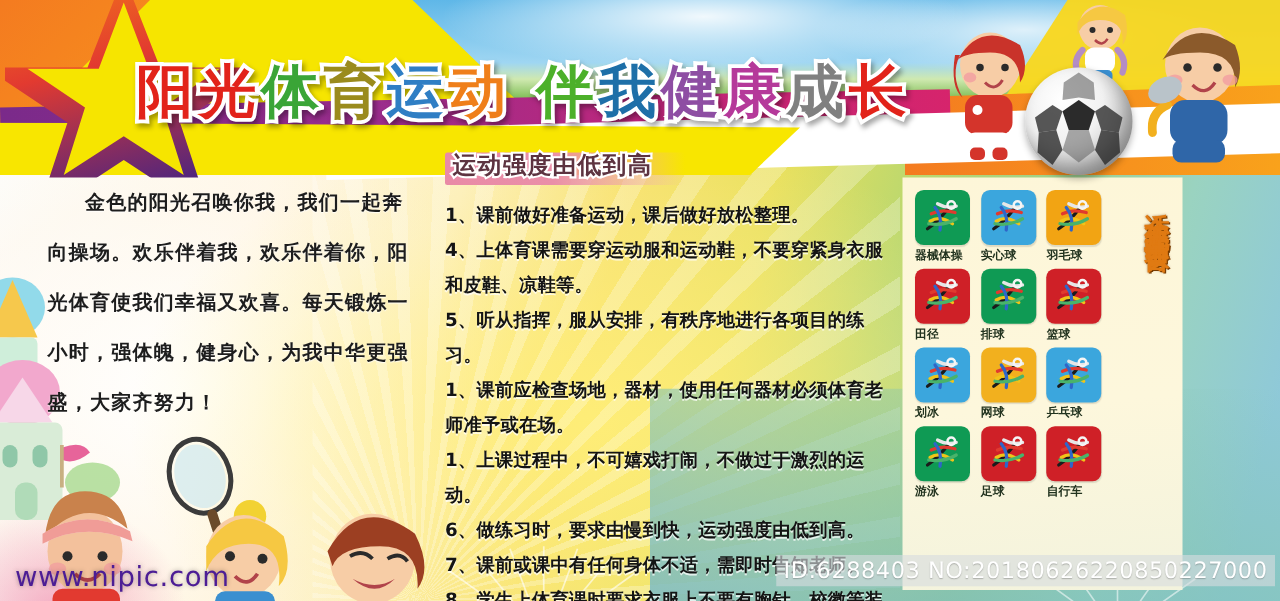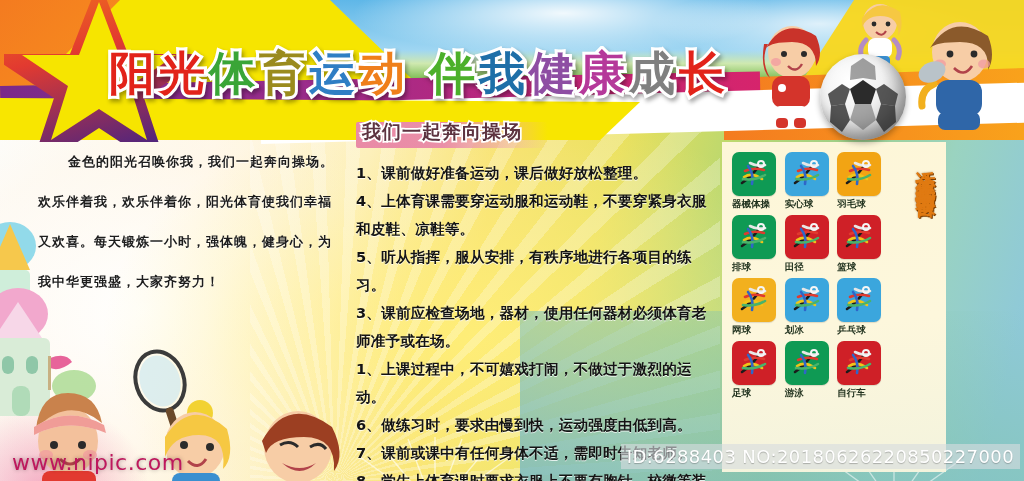--- a/index.html
+++ b/index.html
@@ -96,21 +96,21 @@
     filter:drop-shadow(2px 3px 2px rgba(0,0,0,.35));
     padding:0 1px;
   }
   .title .gap { width:18px; display:inline-block; }
 
   
   .poem {
     position:absolute; left:38px; top:142px; width:300px;
     z-index:14;
     font-family:"DejaVu Sans","Liberation Sans",sans-serif;
-    font-size:13px; font-weight:bold; color:#1d1d1d;
+    font-size:16px; font-weight:bold; color:#1d1d1d;
     line-height:40px; letter-spacing:1px; text-indent:30px;
     text-shadow:0 1px 1px rgba(255,255,255,.9);
   }
 
   
   .center { position:absolute; left:356px; top:122px; width:362px; z-index:14; }
   .center-head {
     position:relative; width:192px; height:26px;
     background:linear-gradient(90deg,#e98aa6 0%, #ea8fa8 45%, rgba(238,170,180,.35) 85%, rgba(255,255,255,0) 100%);
     border-radius:2px;
@@ -184,21 +184,21 @@
   
   .wm-left {
     position:absolute; left:12px; bottom:6px; z-index:40;
     display:flex; align-items:center; gap:8px;
   }
   .wm-left .cn {
     font-size:22px; font-weight:bold; color:#ffffff; letter-spacing:1px;
     text-shadow:0 0 4px rgba(0,0,0,.35);
   }
   .wm-left .url {
-    font-size:22px; color:#be185d; letter-spacing:.5px;
+    font-size:22px; color:#4c1d95; letter-spacing:.5px;
     text-shadow:0 0 4px rgba(0,0,0,.35);
   }
   .wm-right {
     position:absolute; right:4px; bottom:12px; z-index:40;
     background:rgba(215,220,222,.62); color:#ffffff;
     font-size:18px; letter-spacing:.4px; padding:2px 6px;
     text-shadow:0 1px 1px rgba(0,0,0,.25);
     white-space:nowrap;
   }
 </style>
@@ -390,27 +390,27 @@
       <polygon points="8,40 22,30 30,35 25,50 11,52" fill="#3a3a3a" opacity=".85"></polygon>
       <polygon points="78,40 64,30 56,35 61,50 75,52" fill="#3a3a3a" opacity=".85"></polygon>
       <polygon points="35,50 51,50 56,66 43,76 30,66" fill="#555" opacity=".5"></polygon>
       <polygon points="11,52 25,50 30,66 22,78 10,68" fill="#2b2b2b" opacity=".8"></polygon>
       <polygon points="75,52 61,50 56,66 64,78 76,68" fill="#2b2b2b" opacity=".8"></polygon>
     </svg>
   </div>
 
   <div class="center">
     <div class="center-head">
-      <span>我们一起奔向操场</span>
+      <span>运动强度由低到高</span>
     </div>
     <div class="rules" id="rules-list">
         <div class="rule">1、课前做好准备运动，课后做好放松整理。</div>
         <div class="rule">4、上体育课需要穿运动服和运动鞋，不要穿紧身衣服和皮鞋、凉鞋等。</div>
         <div class="rule">5、听从指挥，服从安排，有秩序地进行各项目的练习。</div>
-        <div class="rule">3、课前应检查场地，器材，使用任何器材必须体育老师准予或在场。</div>
+        <div class="rule">1、课前应检查场地，器材，使用任何器材必须体育老师准予或在场。</div>
         <div class="rule">1、上课过程中，不可嬉戏打闹，不做过于激烈的运动。</div>
         <div class="rule">6、做练习时，要求由慢到快，运动强度由低到高。</div>
         <div class="rule">7、课前或课中有任何身体不适，需即时告知老师。</div>
         <div class="rule">8、学生上体育课时要求衣服上不要有胸针、校徽等装饰物，上衣裤子口袋中不要装钥匙、小刀、尺子等坚硬、尖锐锋利的物品。</div>
       </div>
   </div>
 
   <div class="panel">
     <div class="grid" id="sports-grid">
         <div class="cell">
@@ -455,20 +455,36 @@
     <path d="M11 9 Q17 16 15 27" stroke="#2f66c8"></path>
     <path d="M6 22 Q18 24 28 18" stroke="#49b36b"></path>
     <path d="M13 6 Q20 10 28 8" stroke="#e6e6e6"></path>
   </g>
   <circle cx="24" cy="7" r="3" fill="none" stroke="#f5f5f5" stroke-width="2"></circle>
 </svg>
           </div>
           <div class="cell-label">羽毛球</div>
         </div>
         <div class="cell">
+          <div class="tile" style="background: rgb(207, 32, 39);">
+            <svg viewBox="0 0 34 34" xmlns="http://www.w3.org/2000/svg">
+  <g fill="none" stroke-width="2.6" stroke-linecap="round">
+    <path d="M5 26 Q14 20 22 9" stroke="#1b1b1b"></path>
+    <path d="M8 14 Q16 10 27 13" stroke="#e03a2f"></path>
+    <path d="M7 20 Q15 15 25 22" stroke="#f0c419"></path>
+    <path d="M11 9 Q17 16 15 27" stroke="#2f66c8"></path>
+    <path d="M6 22 Q18 24 28 18" stroke="#49b36b"></path>
+    <path d="M13 6 Q20 10 28 8" stroke="#e6e6e6"></path>
+  </g>
+  <circle cx="24" cy="7" r="3" fill="none" stroke="#f5f5f5" stroke-width="2"></circle>
+</svg>
+          </div>
+          <div class="cell-label">田径</div>
+        </div>
+        <div class="cell">
           <div class="tile" style="background: rgb(15, 154, 84);">
             <svg viewBox="0 0 34 34" xmlns="http://www.w3.org/2000/svg">
   <g fill="none" stroke-width="2.6" stroke-linecap="round">
     <path d="M5 26 Q14 20 22 9" stroke="#1b1b1b"></path>
     <path d="M8 14 Q16 10 27 13" stroke="#e03a2f"></path>
     <path d="M7 20 Q15 15 25 22" stroke="#f0c419"></path>
     <path d="M11 9 Q17 16 15 27" stroke="#2f66c8"></path>
     <path d="M6 22 Q18 24 28 18" stroke="#49b36b"></path>
     <path d="M13 6 Q20 10 28 8" stroke="#e6e6e6"></path>
   </g>
@@ -484,117 +500,101 @@
     <path d="M5 26 Q14 20 22 9" stroke="#1b1b1b"></path>
     <path d="M8 14 Q16 10 27 13" stroke="#e03a2f"></path>
     <path d="M7 20 Q15 15 25 22" stroke="#f0c419"></path>
     <path d="M11 9 Q17 16 15 27" stroke="#2f66c8"></path>
     <path d="M6 22 Q18 24 28 18" stroke="#49b36b"></path>
     <path d="M13 6 Q20 10 28 8" stroke="#e6e6e6"></path>
   </g>
   <circle cx="24" cy="7" r="3" fill="none" stroke="#f5f5f5" stroke-width="2"></circle>
 </svg>
           </div>
-          <div class="cell-label">田径</div>
+          <div class="cell-label">篮球</div>
+        </div>
+        <div class="cell">
+          <div class="tile" style="background: rgb(59, 166, 221);">
+            <svg viewBox="0 0 34 34" xmlns="http://www.w3.org/2000/svg">
+  <g fill="none" stroke-width="2.6" stroke-linecap="round">
+    <path d="M5 26 Q14 20 22 9" stroke="#1b1b1b"></path>
+    <path d="M8 14 Q16 10 27 13" stroke="#e03a2f"></path>
+    <path d="M7 20 Q15 15 25 22" stroke="#f0c419"></path>
+    <path d="M11 9 Q17 16 15 27" stroke="#2f66c8"></path>
+    <path d="M6 22 Q18 24 28 18" stroke="#49b36b"></path>
+    <path d="M13 6 Q20 10 28 8" stroke="#e6e6e6"></path>
+  </g>
+  <circle cx="24" cy="7" r="3" fill="none" stroke="#f5f5f5" stroke-width="2"></circle>
+</svg>
+          </div>
+          <div class="cell-label">划冰</div>
+        </div>
+        <div class="cell">
+          <div class="tile" style="background: rgb(242, 176, 30);">
+            <svg viewBox="0 0 34 34" xmlns="http://www.w3.org/2000/svg">
+  <g fill="none" stroke-width="2.6" stroke-linecap="round">
+    <path d="M5 26 Q14 20 22 9" stroke="#1b1b1b"></path>
+    <path d="M8 14 Q16 10 27 13" stroke="#e03a2f"></path>
+    <path d="M7 20 Q15 15 25 22" stroke="#f0c419"></path>
+    <path d="M11 9 Q17 16 15 27" stroke="#2f66c8"></path>
+    <path d="M6 22 Q18 24 28 18" stroke="#49b36b"></path>
+    <path d="M13 6 Q20 10 28 8" stroke="#e6e6e6"></path>
+  </g>
+  <circle cx="24" cy="7" r="3" fill="none" stroke="#f5f5f5" stroke-width="2"></circle>
+</svg>
+          </div>
+          <div class="cell-label">网球</div>
+        </div>
+        <div class="cell">
+          <div class="tile" style="background: rgb(59, 166, 221);">
+            <svg viewBox="0 0 34 34" xmlns="http://www.w3.org/2000/svg">
+  <g fill="none" stroke-width="2.6" stroke-linecap="round">
+    <path d="M5 26 Q14 20 22 9" stroke="#1b1b1b"></path>
+    <path d="M8 14 Q16 10 27 13" stroke="#e03a2f"></path>
+    <path d="M7 20 Q15 15 25 22" stroke="#f0c419"></path>
+    <path d="M11 9 Q17 16 15 27" stroke="#2f66c8"></path>
+    <path d="M6 22 Q18 24 28 18" stroke="#49b36b"></path>
+    <path d="M13 6 Q20 10 28 8" stroke="#e6e6e6"></path>
+  </g>
+  <circle cx="24" cy="7" r="3" fill="none" stroke="#f5f5f5" stroke-width="2"></circle>
+</svg>
+          </div>
+          <div class="cell-label">乒乓球</div>
+        </div>
+        <div class="cell">
+          <div class="tile" style="background: rgb(15, 154, 84);">
+            <svg viewBox="0 0 34 34" xmlns="http://www.w3.org/2000/svg">
+  <g fill="none" stroke-width="2.6" stroke-linecap="round">
+    <path d="M5 26 Q14 20 22 9" stroke="#1b1b1b"></path>
+    <path d="M8 14 Q16 10 27 13" stroke="#e03a2f"></path>
+    <path d="M7 20 Q15 15 25 22" stroke="#f0c419"></path>
+    <path d="M11 9 Q17 16 15 27" stroke="#2f66c8"></path>
+    <path d="M6 22 Q18 24 28 18" stroke="#49b36b"></path>
+    <path d="M13 6 Q20 10 28 8" stroke="#e6e6e6"></path>
+  </g>
+  <circle cx="24" cy="7" r="3" fill="none" stroke="#f5f5f5" stroke-width="2"></circle>
+</svg>
+          </div>
+          <div class="cell-label">游泳</div>
         </div>
         <div class="cell">
           <div class="tile" style="background: rgb(207, 32, 39);">
             <svg viewBox="0 0 34 34" xmlns="http://www.w3.org/2000/svg">
   <g fill="none" stroke-width="2.6" stroke-linecap="round">
     <path d="M5 26 Q14 20 22 9" stroke="#1b1b1b"></path>
     <path d="M8 14 Q16 10 27 13" stroke="#e03a2f"></path>
     <path d="M7 20 Q15 15 25 22" stroke="#f0c419"></path>
     <path d="M11 9 Q17 16 15 27" stroke="#2f66c8"></path>
     <path d="M6 22 Q18 24 28 18" stroke="#49b36b"></path>
     <path d="M13 6 Q20 10 28 8" stroke="#e6e6e6"></path>
   </g>
   <circle cx="24" cy="7" r="3" fill="none" stroke="#f5f5f5" stroke-width="2"></circle>
 </svg>
           </div>
-          <div class="cell-label">篮球</div>
-        </div>
-        <div class="cell">
-          <div class="tile" style="background: rgb(242, 176, 30);">
-            <svg viewBox="0 0 34 34" xmlns="http://www.w3.org/2000/svg">
-  <g fill="none" stroke-width="2.6" stroke-linecap="round">
-    <path d="M5 26 Q14 20 22 9" stroke="#1b1b1b"></path>
-    <path d="M8 14 Q16 10 27 13" stroke="#e03a2f"></path>
-    <path d="M7 20 Q15 15 25 22" stroke="#f0c419"></path>
-    <path d="M11 9 Q17 16 15 27" stroke="#2f66c8"></path>
-    <path d="M6 22 Q18 24 28 18" stroke="#49b36b"></path>
-    <path d="M13 6 Q20 10 28 8" stroke="#e6e6e6"></path>
-  </g>
-  <circle cx="24" cy="7" r="3" fill="none" stroke="#f5f5f5" stroke-width="2"></circle>
-</svg>
-          </div>
-          <div class="cell-label">网球</div>
-        </div>
-        <div class="cell">
-          <div class="tile" style="background: rgb(59, 166, 221);">
-            <svg viewBox="0 0 34 34" xmlns="http://www.w3.org/2000/svg">
-  <g fill="none" stroke-width="2.6" stroke-linecap="round">
-    <path d="M5 26 Q14 20 22 9" stroke="#1b1b1b"></path>
-    <path d="M8 14 Q16 10 27 13" stroke="#e03a2f"></path>
-    <path d="M7 20 Q15 15 25 22" stroke="#f0c419"></path>
-    <path d="M11 9 Q17 16 15 27" stroke="#2f66c8"></path>
-    <path d="M6 22 Q18 24 28 18" stroke="#49b36b"></path>
-    <path d="M13 6 Q20 10 28 8" stroke="#e6e6e6"></path>
-  </g>
-  <circle cx="24" cy="7" r="3" fill="none" stroke="#f5f5f5" stroke-width="2"></circle>
-</svg>
-          </div>
-          <div class="cell-label">划冰</div>
-        </div>
-        <div class="cell">
-          <div class="tile" style="background: rgb(59, 166, 221);">
-            <svg viewBox="0 0 34 34" xmlns="http://www.w3.org/2000/svg">
-  <g fill="none" stroke-width="2.6" stroke-linecap="round">
-    <path d="M5 26 Q14 20 22 9" stroke="#1b1b1b"></path>
-    <path d="M8 14 Q16 10 27 13" stroke="#e03a2f"></path>
-    <path d="M7 20 Q15 15 25 22" stroke="#f0c419"></path>
-    <path d="M11 9 Q17 16 15 27" stroke="#2f66c8"></path>
-    <path d="M6 22 Q18 24 28 18" stroke="#49b36b"></path>
-    <path d="M13 6 Q20 10 28 8" stroke="#e6e6e6"></path>
-  </g>
-  <circle cx="24" cy="7" r="3" fill="none" stroke="#f5f5f5" stroke-width="2"></circle>
-</svg>
-          </div>
-          <div class="cell-label">乒乓球</div>
-        </div>
-        <div class="cell">
-          <div class="tile" style="background: rgb(207, 32, 39);">
-            <svg viewBox="0 0 34 34" xmlns="http://www.w3.org/2000/svg">
-  <g fill="none" stroke-width="2.6" stroke-linecap="round">
-    <path d="M5 26 Q14 20 22 9" stroke="#1b1b1b"></path>
-    <path d="M8 14 Q16 10 27 13" stroke="#e03a2f"></path>
-    <path d="M7 20 Q15 15 25 22" stroke="#f0c419"></path>
-    <path d="M11 9 Q17 16 15 27" stroke="#2f66c8"></path>
-    <path d="M6 22 Q18 24 28 18" stroke="#49b36b"></path>
-    <path d="M13 6 Q20 10 28 8" stroke="#e6e6e6"></path>
-  </g>
-  <circle cx="24" cy="7" r="3" fill="none" stroke="#f5f5f5" stroke-width="2"></circle>
-</svg>
-          </div>
           <div class="cell-label">足球</div>
-        </div>
-        <div class="cell">
-          <div class="tile" style="background: rgb(15, 154, 84);">
-            <svg viewBox="0 0 34 34" xmlns="http://www.w3.org/2000/svg">
-  <g fill="none" stroke-width="2.6" stroke-linecap="round">
-    <path d="M5 26 Q14 20 22 9" stroke="#1b1b1b"></path>
-    <path d="M8 14 Q16 10 27 13" stroke="#e03a2f"></path>
-    <path d="M7 20 Q15 15 25 22" stroke="#f0c419"></path>
-    <path d="M11 9 Q17 16 15 27" stroke="#2f66c8"></path>
-    <path d="M6 22 Q18 24 28 18" stroke="#49b36b"></path>
-    <path d="M13 6 Q20 10 28 8" stroke="#e6e6e6"></path>
-  </g>
-  <circle cx="24" cy="7" r="3" fill="none" stroke="#f5f5f5" stroke-width="2"></circle>
-</svg>
-          </div>
-          <div class="cell-label">游泳</div>
         </div>
         <div class="cell">
           <div class="tile" style="background: rgb(207, 32, 39);">
             <svg viewBox="0 0 34 34" xmlns="http://www.w3.org/2000/svg">
   <g fill="none" stroke-width="2.6" stroke-linecap="round">
     <path d="M5 26 Q14 20 22 9" stroke="#1b1b1b"></path>
     <path d="M8 14 Q16 10 27 13" stroke="#e03a2f"></path>
     <path d="M7 20 Q15 15 25 22" stroke="#f0c419"></path>
     <path d="M11 9 Q17 16 15 27" stroke="#2f66c8"></path>
     <path d="M6 22 Q18 24 28 18" stroke="#49b36b"></path>

